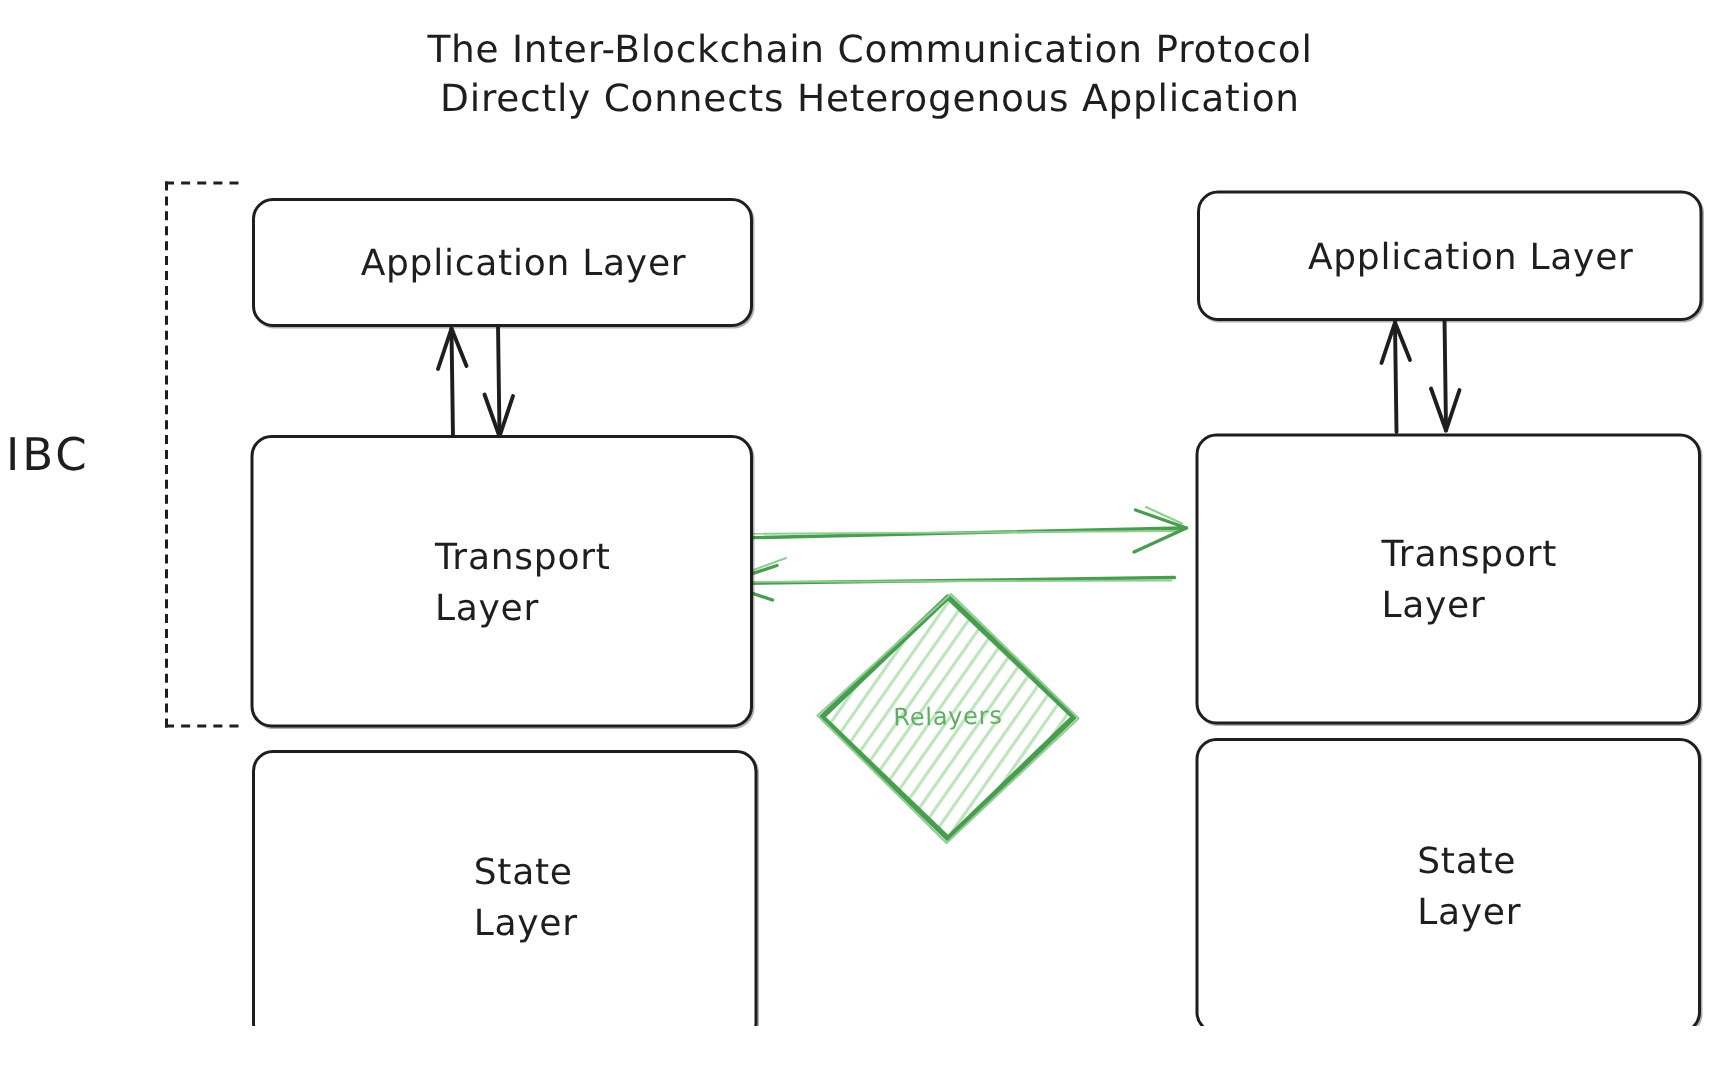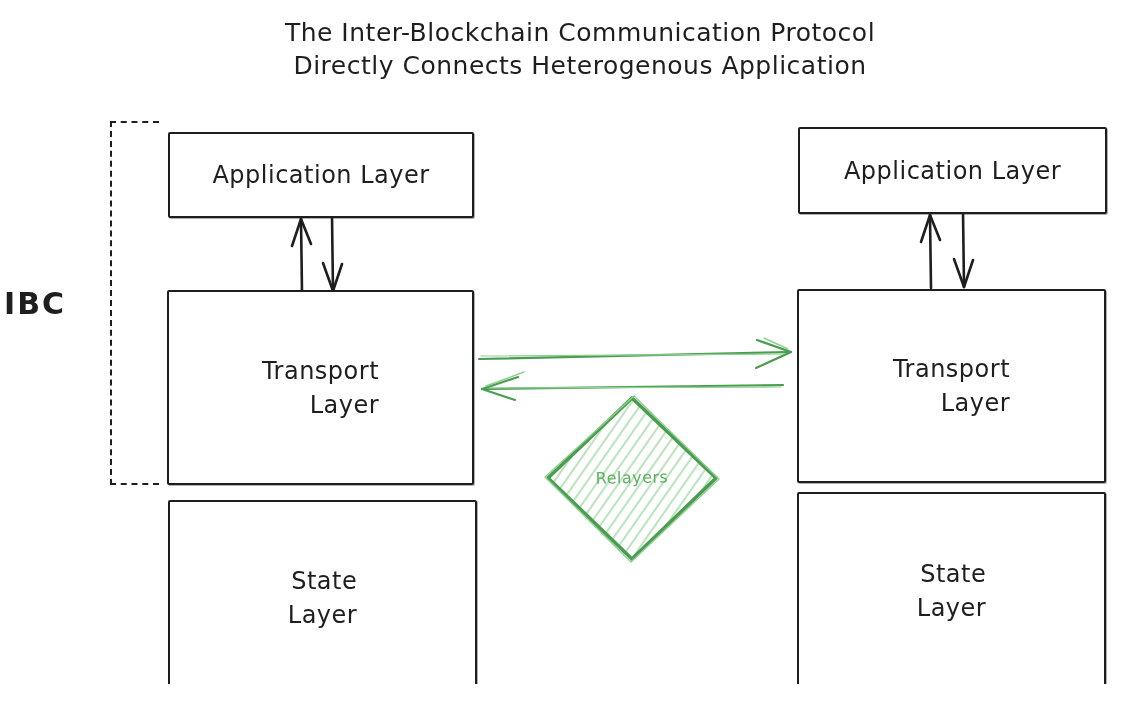--- a/index.html
+++ b/index.html
@@ -30,54 +30,55 @@
     color: var(--ink, #1e1e1e);
     z-index: 3;
   }
 
   
   .ibc-label {
     left: 4px;
     top: 286px;
     width: 76px;
     font-size: 30px;
-    font-weight: bold;
+    font-weight: normal;
     letter-spacing: 2px;
     color: var(--ink, #1e1e1e);
     z-index: 3;
   }
 
   
   .ibc-bracket {
     left: 110px;
     top: 121px;
     width: 47px;
     height: 360px;
     border-left: 2.5px dashed var(--ink, #1e1e1e);
     border-top: 2.5px dashed var(--ink, #1e1e1e);
     border-bottom: 2.5px dashed var(--ink, #1e1e1e);
     z-index: 1;
   }
 
   
   .box {
     border: 2px solid var(--ink, #1e1e1e);
-    border-radius: 2px;
+    border-radius: 14px;
     background: #ffffff;
     display: flex;
     align-items: center;
     justify-content: center;
-    text-align: right;
+    text-align: left;
     font-size: 24px;
     line-height: 34px;
     letter-spacing: 0.5px;
     color: var(--ink, #1e1e1e);
     white-space: pre-line;
     z-index: 2;
     box-shadow: 1px 1px 0 rgba(30,30,30,0.35);
+    padding-left: 28px;
   }
   .box-left-app        { left: 168px; top: 132px; width: 302px; height: 82px;  }
   .box-left-transport  { left: 167px; top: 290px; width: 303px; height: 191px; }
   .box-left-state      { left: 168px; top: 500px; width: 305px; height: 192px; }
   .box-right-app       { left: 798px; top: 127px; width: 305px; height: 83px;  }
   .box-right-transport { left: 797px; top: 289px; width: 305px; height: 190px; }
   .box-right-state     { left: 797px; top: 492px; width: 305px; height: 193px; }
 
   
   #overlay {

